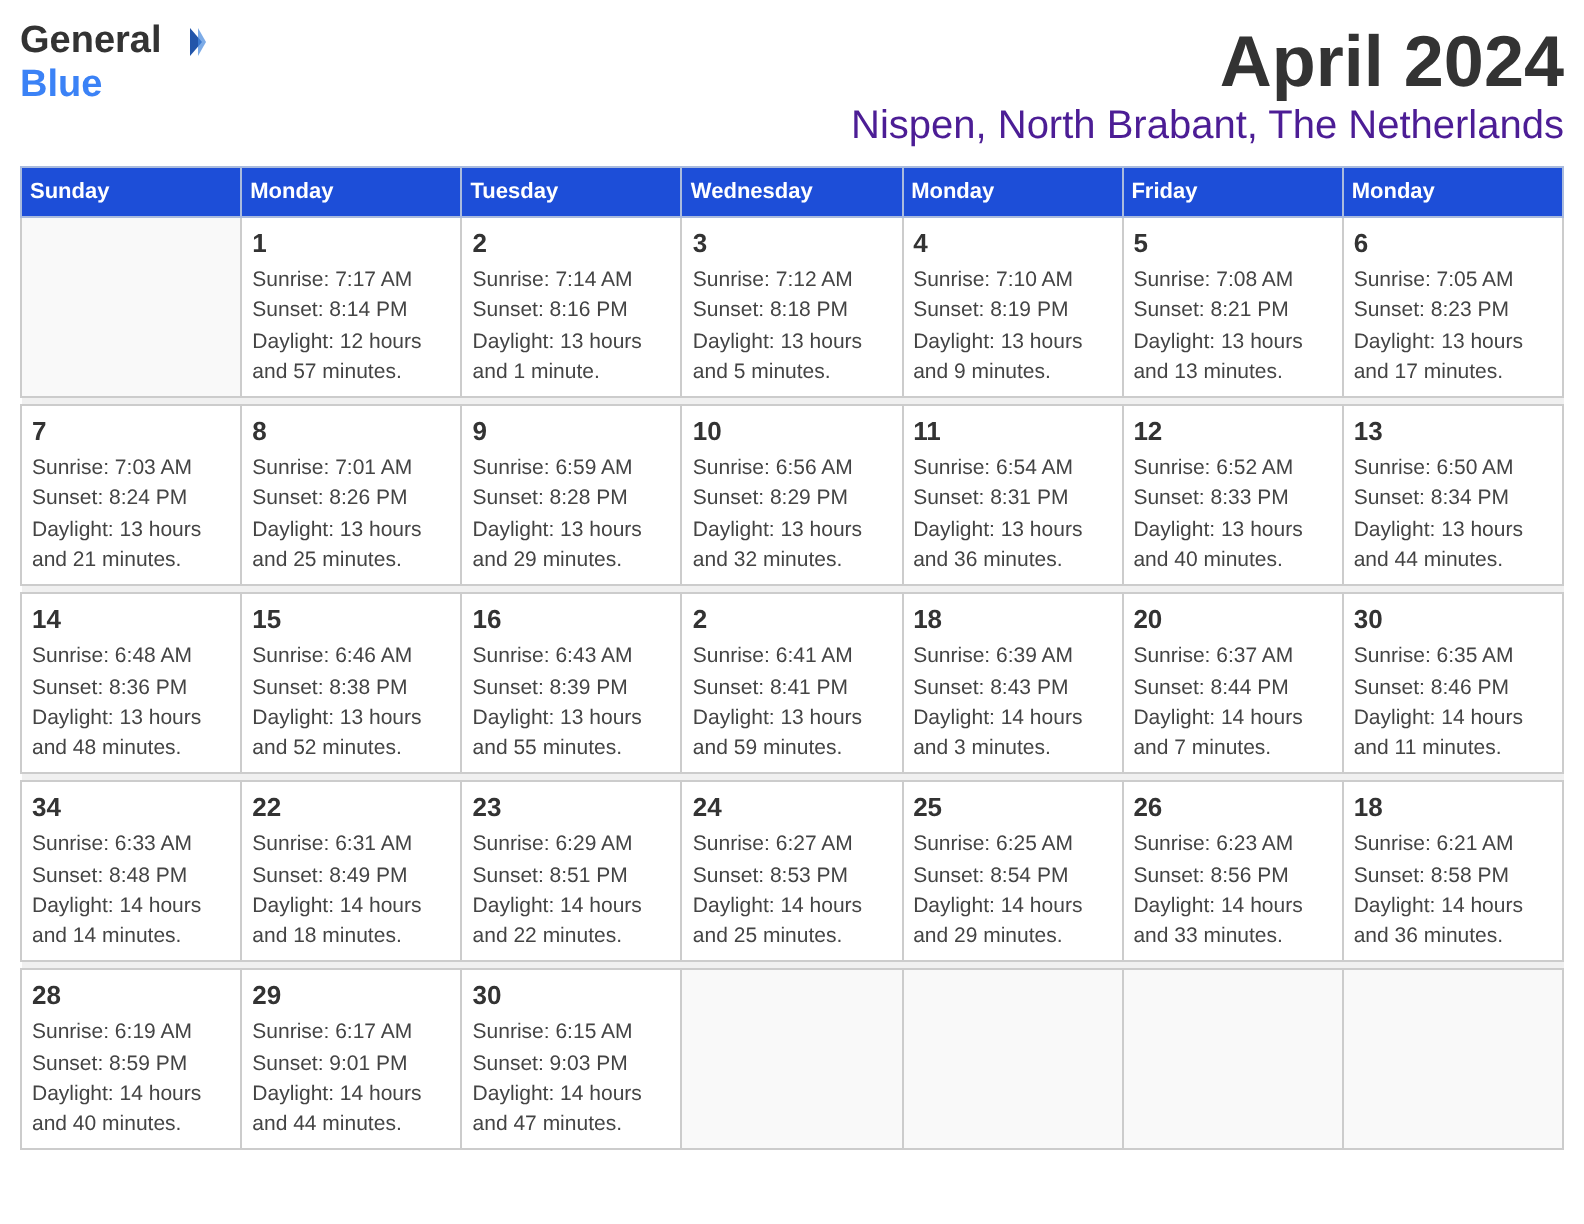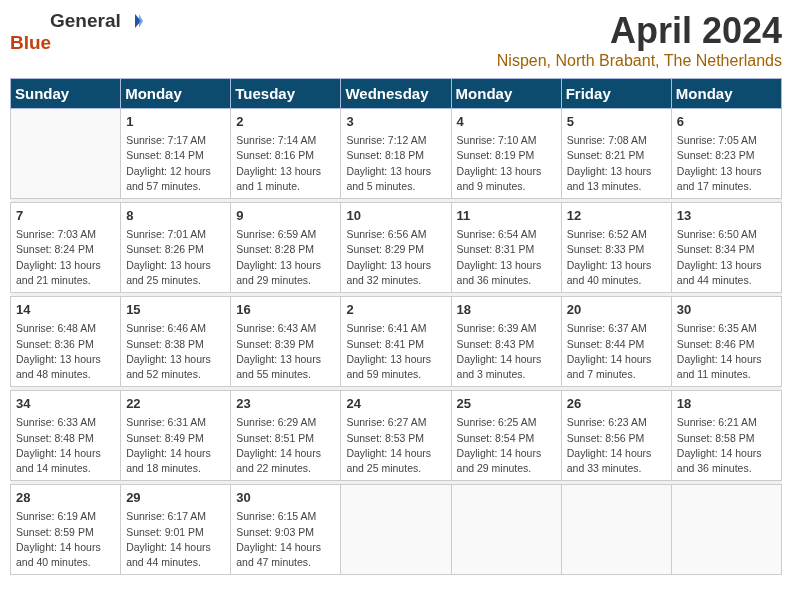--- a/index.html
+++ b/index.html
@@ -31,34 +31,34 @@
     }
     .title-area {
       text-align: right;
     }
     .main-title {
       font-size: 36px;
       font-weight: bold;
       color: #333;
     }
     .subtitle {
-      font-size: 16px;
-      color: #a16207;
+      font-size: 20px;
+      color: #4c1d95;
     }
     .calendar {
       width: 100%;
       border-collapse: collapse;
       font-size: 11px;
     }
     .calendar thead tr th {
-      background-color: #0c4a6e;
+      background-color: #1d4ed8;
       color: #fff;
       padding: 6px 4px;
       text-align: left;
-      font-size: 15px;
+      font-size: 11px;
       font-weight: bold;
       border: 1px solid #aabbdd;
     }
     .calendar tbody tr td {
       vertical-align: top;
       padding: 4px 5px;
       border: 1px solid #cccccc;
       min-height: 80px;
       width: calc(100% / 7);
       color: #333;
@@ -83,28 +83,28 @@
       width: 22px;
       height: 22px;
     }
   </style>
 </head>
 <body>
 
 <div class="header-area">
   <div class="logo">
     <div class="logo-row">
-      <span style="font-size:19px;font-weight:bold;color:#333;margin-left:40px;">General</span>
+      <span style="font-size:19px;font-weight:bold;color:#333;">General</span>
       <svg class="logo-svg" viewBox="0 0 22 22">
         <polygon points="14,4 20,11 14,18" fill="#2255aa"></polygon>
         <polygon points="18,4 22,11 18,18" fill="#4488dd" opacity="0.7"></polygon>
       </svg>
     </div>
     <div class="logo-line2">
-      <span style="font-size:19px;font-weight:bold;color:#c2410c;">Blue</span>
+      <span style="font-size:19px;font-weight:bold;color:#3b82f6;">Blue</span>
     </div>
   </div>
   <div class="title-area">
     <div class="main-title">April 2024</div>
     <div class="subtitle">Nispen, North Brabant, The Netherlands</div>
   </div>
 </div>
 
 <table class="calendar">
   <thead>

